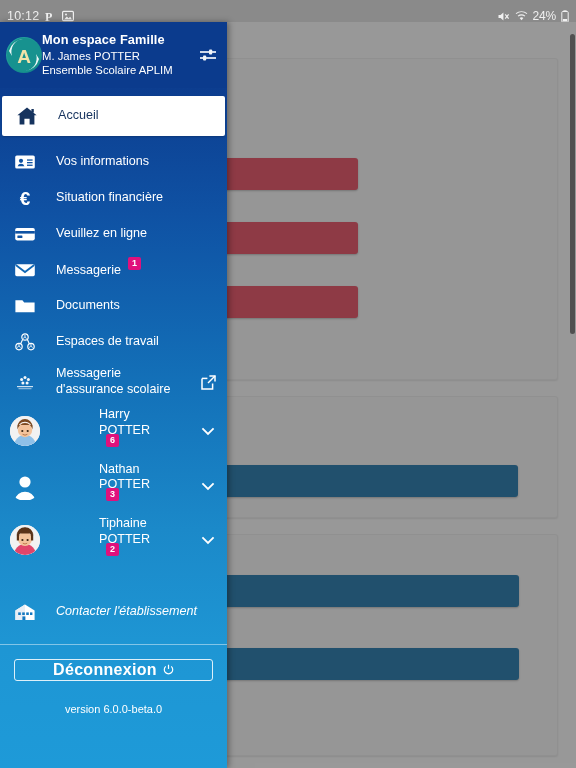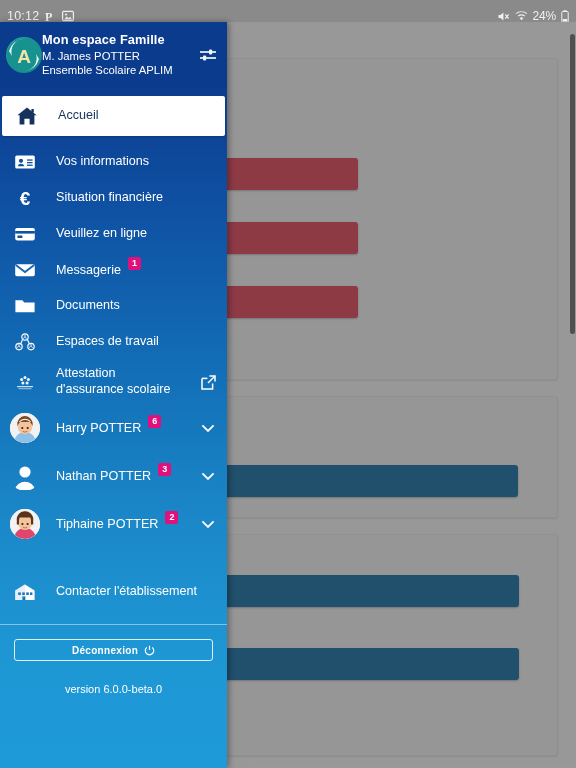--- a/index.html
+++ b/index.html
@@ -153,40 +153,40 @@
     border-radius: 2px;
     text-align: center;
     padding: 0 2px;
     margin-left: 7px;
     vertical-align: 3px;
     position: relative; top: -5px;
   }
   .ext-icon { margin-left: auto; width: 17px; height: 17px; flex: 0 0 17px; }
   .chev { margin-left: auto; width: 18px; height: 18px; flex: 0 0 18px; }
 
-  .mi-child { min-height: 48px; padding-top: 3px; padding-bottom: 3px; }
+  .mi-child { min-height: 48px; padding-top: 3px; padding-bottom: 3px; gap: 43px; }
   .avatar {
     width: 30px; height: 30px; border-radius: 50%;
     background: #f4f4f4; overflow: hidden;
     position: relative; flex: 0 0 30px;
   }
   .mi-child .mi-icon { width: 34px; flex: 0 0 34px; }
 
   .divider {
     height: 1px; background: rgba(255,255,255,.45);
     margin: 6px 0 0 0;
   }
   .logout-wrap { padding: 14px 14px 0 14px; }
   .logout-btn {
     border: 1px solid rgba(255,255,255,.85);
     border-radius: 3px;
     height: 22px;
     display: flex; align-items: center; justify-content: center;
     gap: 6px;
-    font-size: 10px; font-weight: bold;
+    font-size: 16px; font-weight: bold;
     letter-spacing: .3px;
   }
   .version {
     text-align: center; font-size: 11px;
     margin-top: 22px; color: #fff;
   }
   svg { display: block; }
 </style>
 </head>
 <body>
@@ -389,21 +389,21 @@
               <circle cx="13" cy="6.4" r="1.5"></circle>
               <circle cx="9.6" cy="8.6" r="1.5"></circle>
               <circle cx="16.4" cy="8.6" r="1.5"></circle>
               <circle cx="10.9" cy="12" r="1.5"></circle>
               <circle cx="15.1" cy="12" r="1.5"></circle>
             </g>
             <rect x="5" y="15" width="16" height="1.2" fill="#fff" opacity=".8"></rect>
             <rect x="6.5" y="17.2" width="13" height="1" fill="#fff" opacity=".6"></rect>
           </svg>
         </div>
-        <div class="mi-label" style="max-width:115px;">Attestation d'assurance scolaire</div>
+        <div class="mi-label" style="max-width:115px;">Messagerie d'assurance scolaire</div>
         <div class="ext-icon">
           <svg width="17" height="17" viewBox="0 0 17 17">
             <path d="M2 4.4 L2 15 L12.6 15 L12.6 9.6" fill="none" stroke="#fff" stroke-width="1.5"></path>
             <path d="M2 4.4 L7.4 4.4" fill="none" stroke="#fff" stroke-width="1.5"></path>
             <path d="M9.4 2 L15 2 L15 7.6" fill="none" stroke="#fff" stroke-width="1.5"></path>
             <line x1="15" y1="2" x2="8" y2="9" stroke="#fff" stroke-width="1.5"></line>
           </svg>
         </div>
       </div>
 
@@ -469,21 +469,21 @@
         <div class="mi-label">
           <span>Tiphaine POTTER</span><span class="badge">2</span>
         </div>
         <div class="chev">
           <svg width="18" height="18" viewBox="0 0 18 18">
               <path d="M3.4 6.4 L9 12 L14.6 6.4" fill="none" stroke="#fff" stroke-width="1.8"></path>
             </svg>
         </div>
       </div>
 
-      <div class="mi" style="margin-top:26px;">
+      <div class="mi" style="margin-top:26px;font-style:italic;">
         <div class="mi-icon">
           <svg width="24" height="22" viewBox="0 0 24 22">
             <path d="M2.4 9.4 L12 3.4 L21.6 9.4 L21.6 19 L2.4 19 Z" fill="#ffffff"></path>
             <path d="M2.4 9.4 L12 3.4 L12 19 L2.4 19 Z" fill="#e8eef5"></path>
             <rect x="5.2" y="11.4" width="2.6" height="2.6" fill="#1478c0"></rect>
             <rect x="9.2" y="11.4" width="2.6" height="2.6" fill="#1478c0"></rect>
             <rect x="13.2" y="11.4" width="2.6" height="2.6" fill="#1478c0"></rect>
             <rect x="17" y="11.4" width="2.4" height="2.6" fill="#1478c0"></rect>
             <rect x="9.4" y="15.4" width="3" height="3.6" fill="#1478c0"></rect>
           </svg>

